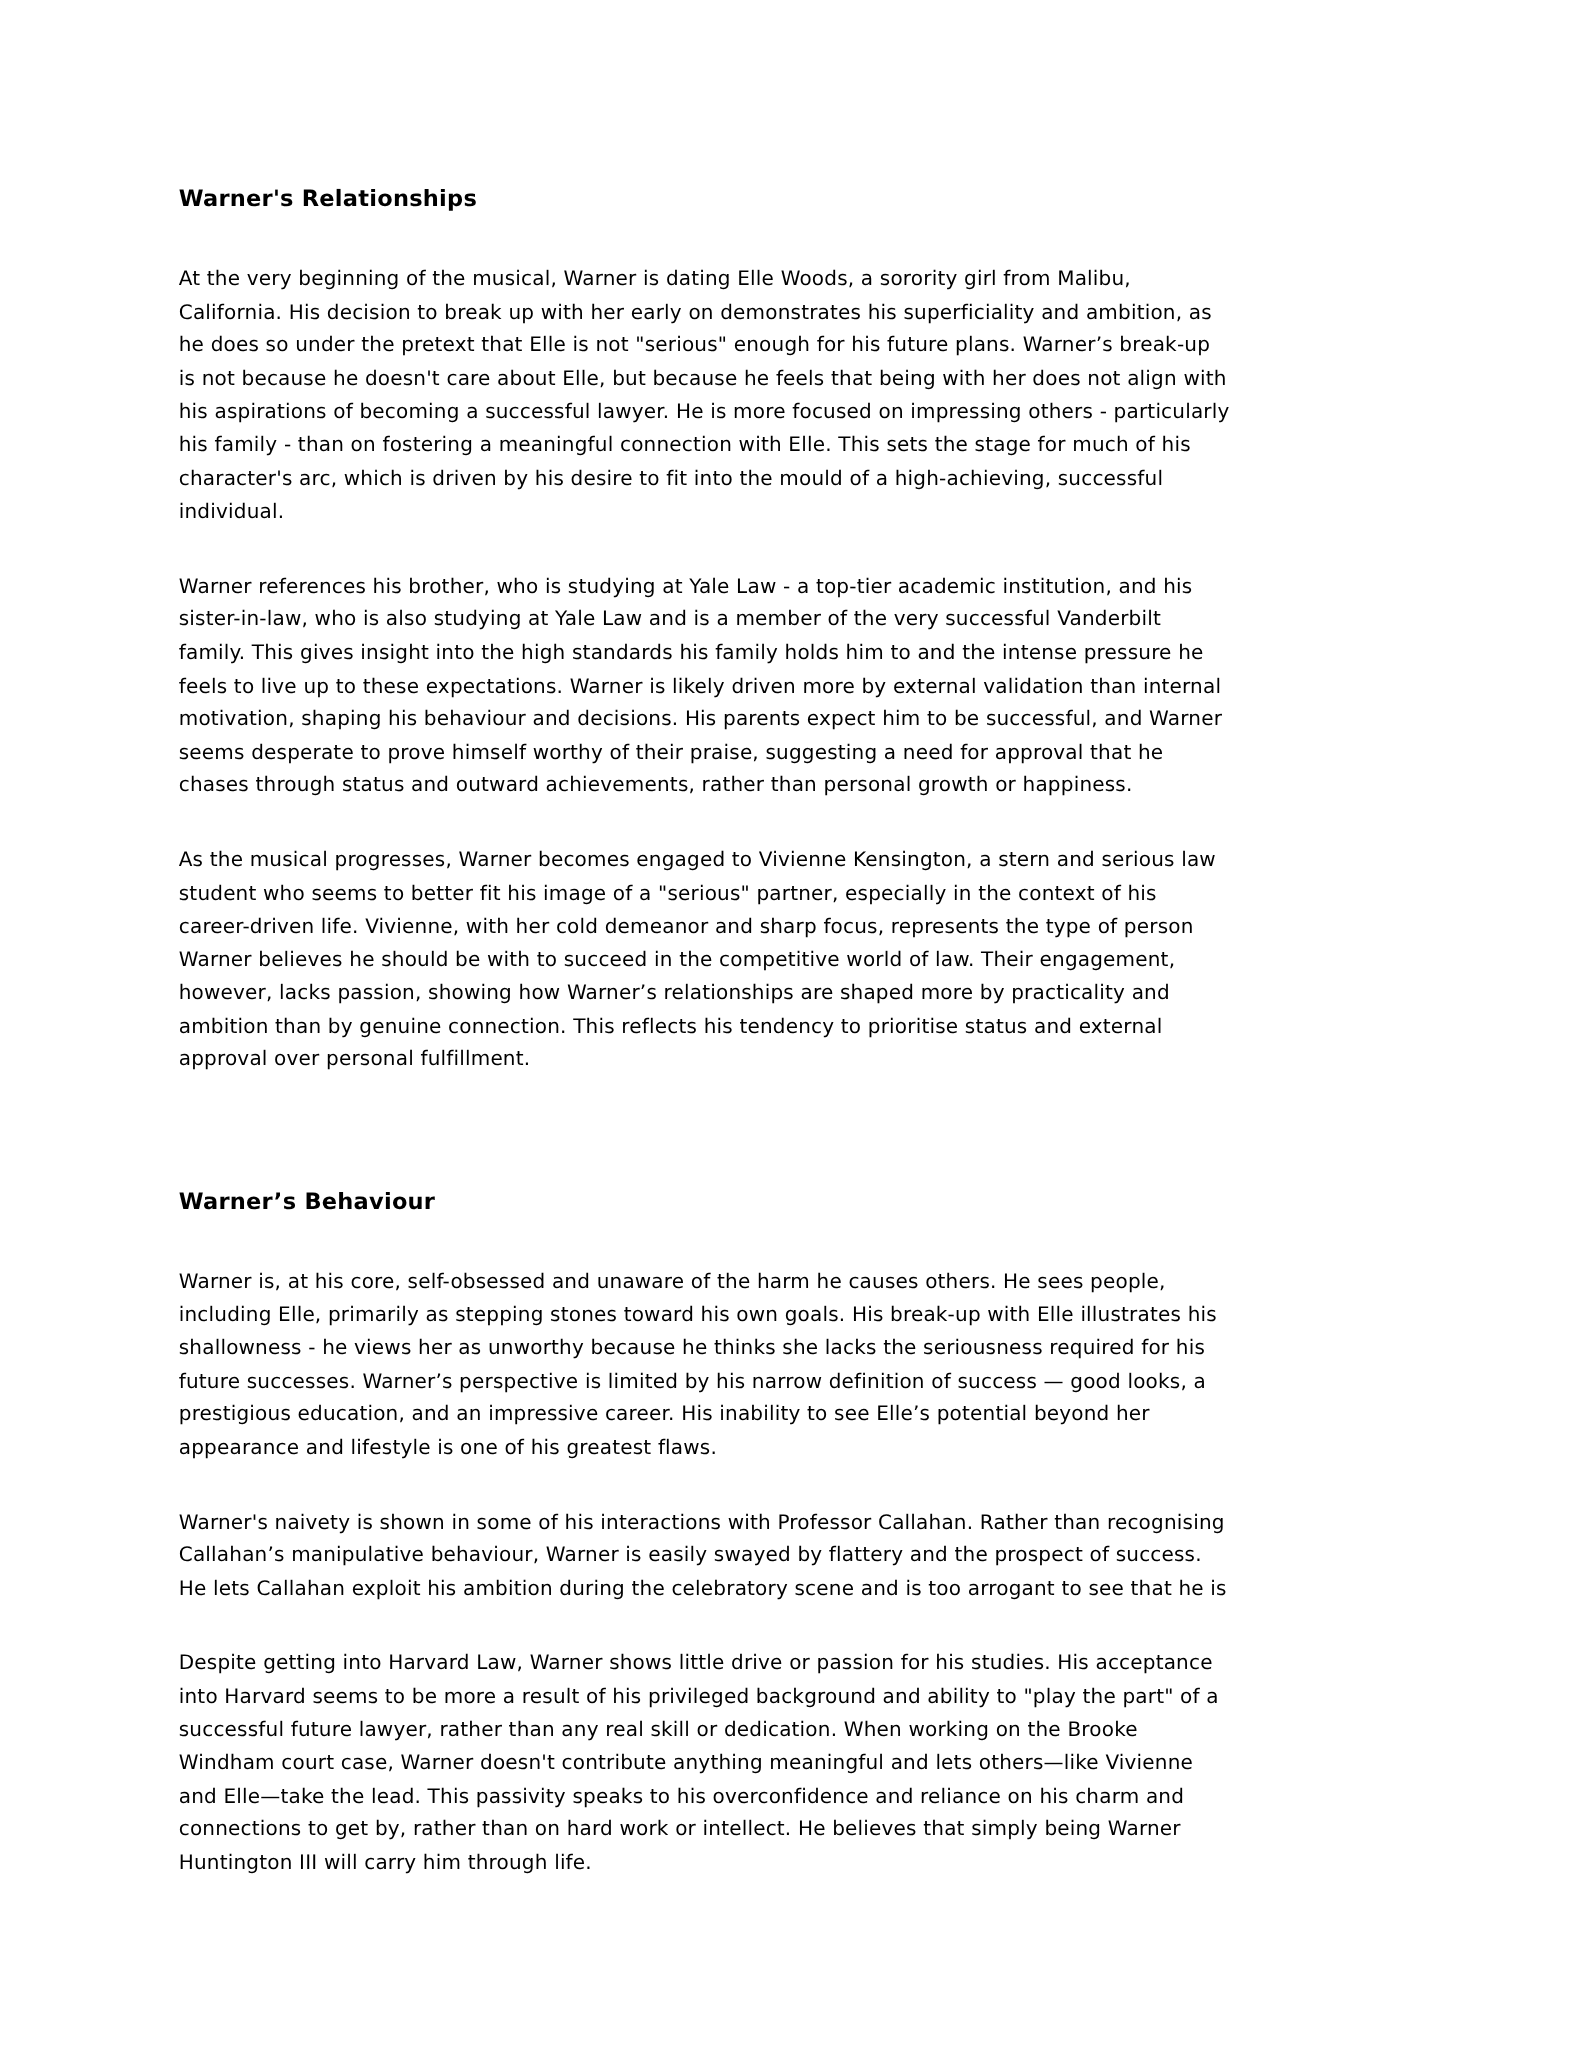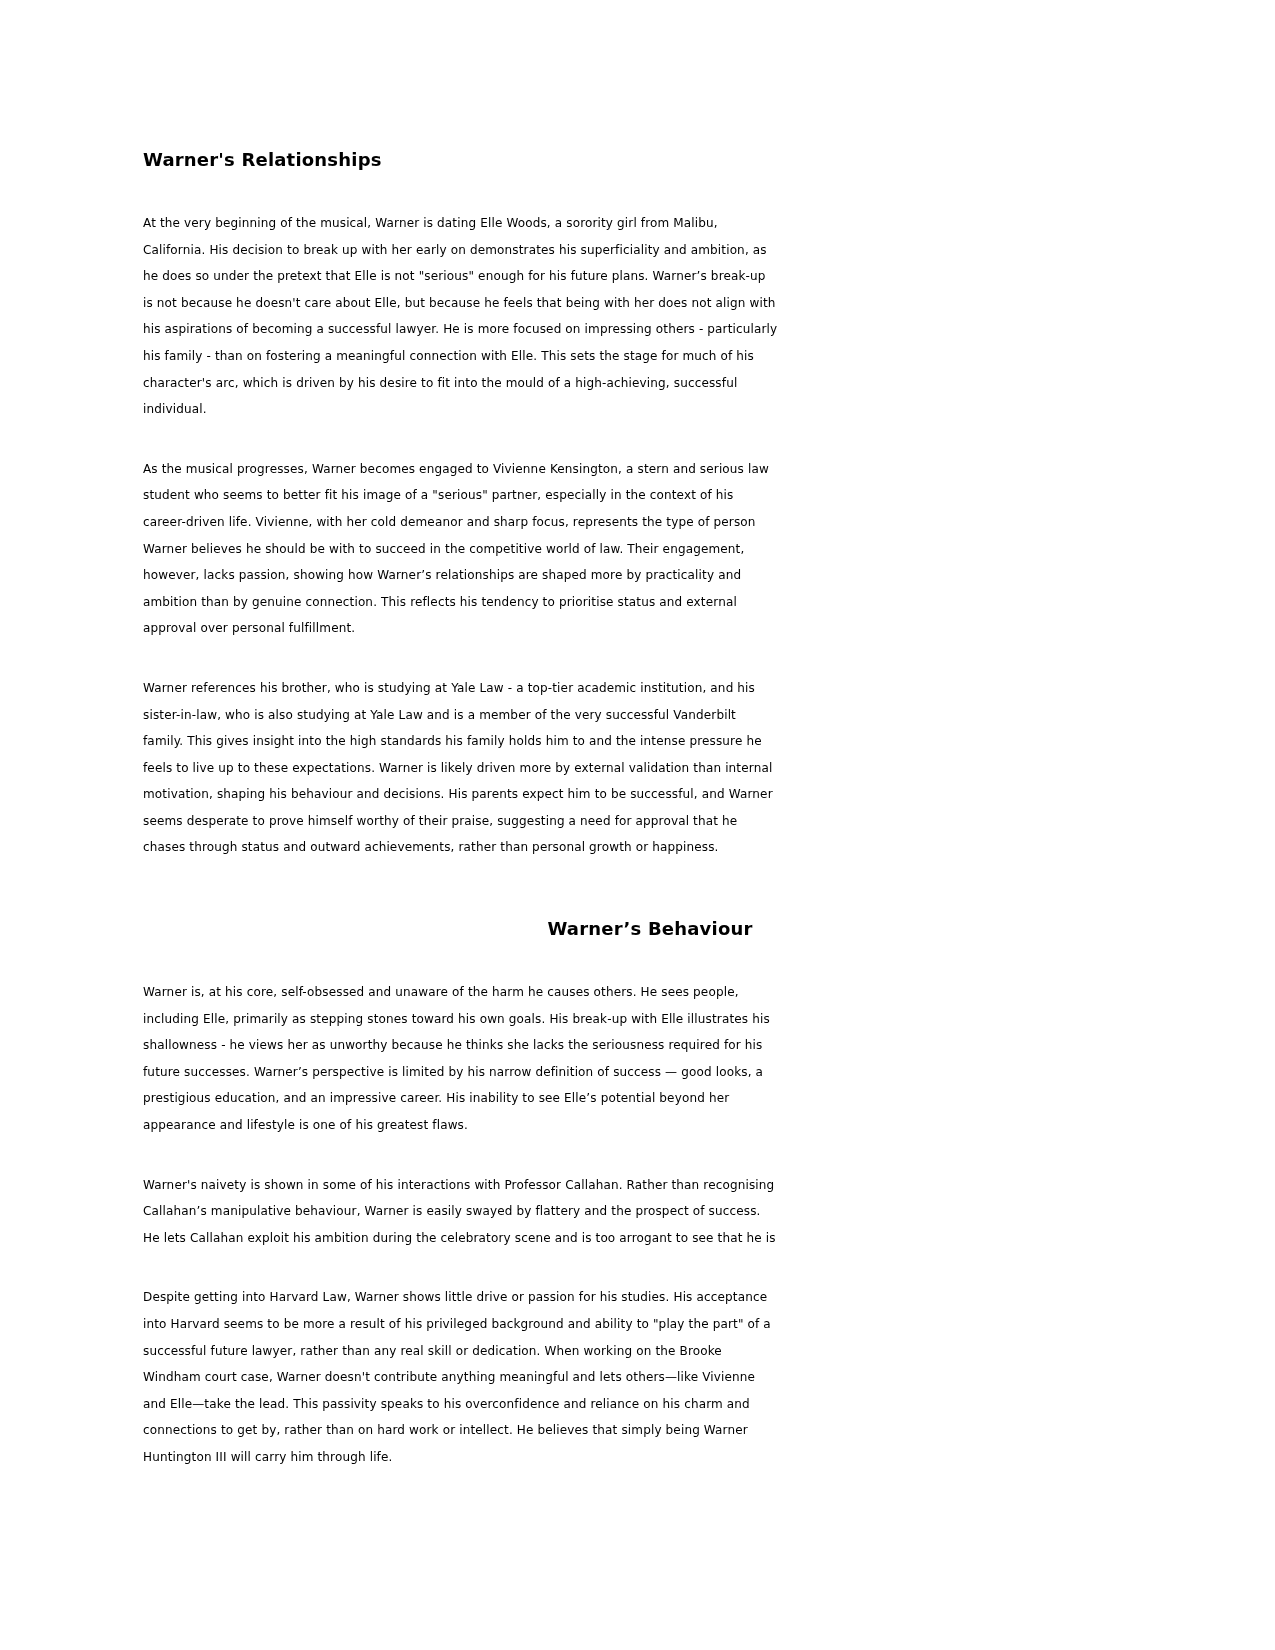--- a/index.html
+++ b/index.html
@@ -22,25 +22,24 @@
     background: #ffffff;
   }
   .doc-heading {
     font-size: 18px;
     line-height: 21px;
     font-weight: bold;
     letter-spacing: 0.2px;
     margin: 0 0 40px 0;
   }
   .doc-heading.second {
-    margin-top: 57px;
-    text-align: center;
+    margin-top: 90px;
   }
   .doc-paragraph {
-    font-size: 12px;
+    font-size: 16px;
     line-height: 26.6px;
     letter-spacing: 0.15px;
     margin: 0 0 33px 0;
     white-space: pre-line;
   }
 </style>
 </head>
 <body>
 
 <div class="page">
@@ -49,35 +48,35 @@
 
   <div class="doc-paragraph">At the very beginning of the musical, Warner is dating Elle Woods, a sorority girl from Malibu,
 California. His decision to break up with her early on demonstrates his superficiality and ambition, as
 he does so under the pretext that Elle is not "serious" enough for his future plans. Warner’s break-up
 is not because he doesn't care about Elle, but because he feels that being with her does not align with
 his aspirations of becoming a successful lawyer. He is more focused on impressing others - particularly
 his family - than on fostering a meaningful connection with Elle. This sets the stage for much of his
 character's arc, which is driven by his desire to fit into the mould of a high-achieving, successful
 individual.</div>
 
+  <div class="doc-paragraph">Warner references his brother, who is studying at Yale Law - a top-tier academic institution, and his
+sister-in-law, who is also studying at Yale Law and is a member of the very successful Vanderbilt
+family. This gives insight into the high standards his family holds him to and the intense pressure he
+feels to live up to these expectations. Warner is likely driven more by external validation than internal
+motivation, shaping his behaviour and decisions. His parents expect him to be successful, and Warner
+seems desperate to prove himself worthy of their praise, suggesting a need for approval that he
+chases through status and outward achievements, rather than personal growth or happiness.</div>
+
   <div class="doc-paragraph">As the musical progresses, Warner becomes engaged to Vivienne Kensington, a stern and serious law
 student who seems to better fit his image of a "serious" partner, especially in the context of his
 career-driven life. Vivienne, with her cold demeanor and sharp focus, represents the type of person
 Warner believes he should be with to succeed in the competitive world of law. Their engagement,
 however, lacks passion, showing how Warner’s relationships are shaped more by practicality and
 ambition than by genuine connection. This reflects his tendency to prioritise status and external
 approval over personal fulfillment.</div>
-
-  <div class="doc-paragraph">Warner references his brother, who is studying at Yale Law - a top-tier academic institution, and his
-sister-in-law, who is also studying at Yale Law and is a member of the very successful Vanderbilt
-family. This gives insight into the high standards his family holds him to and the intense pressure he
-feels to live up to these expectations. Warner is likely driven more by external validation than internal
-motivation, shaping his behaviour and decisions. His parents expect him to be successful, and Warner
-seems desperate to prove himself worthy of their praise, suggesting a need for approval that he
-chases through status and outward achievements, rather than personal growth or happiness.</div>
 
   <div class="doc-heading second">Warner’s Behaviour</div>
 
   <div class="doc-paragraph">Warner is, at his core, self-obsessed and unaware of the harm he causes others. He sees people,
 including Elle, primarily as stepping stones toward his own goals. His break-up with Elle illustrates his
 shallowness - he views her as unworthy because he thinks she lacks the seriousness required for his
 future successes. Warner’s perspective is limited by his narrow definition of success — good looks, a
 prestigious education, and an impressive career. His inability to see Elle’s potential beyond her
 appearance and lifestyle is one of his greatest flaws.</div>
 

